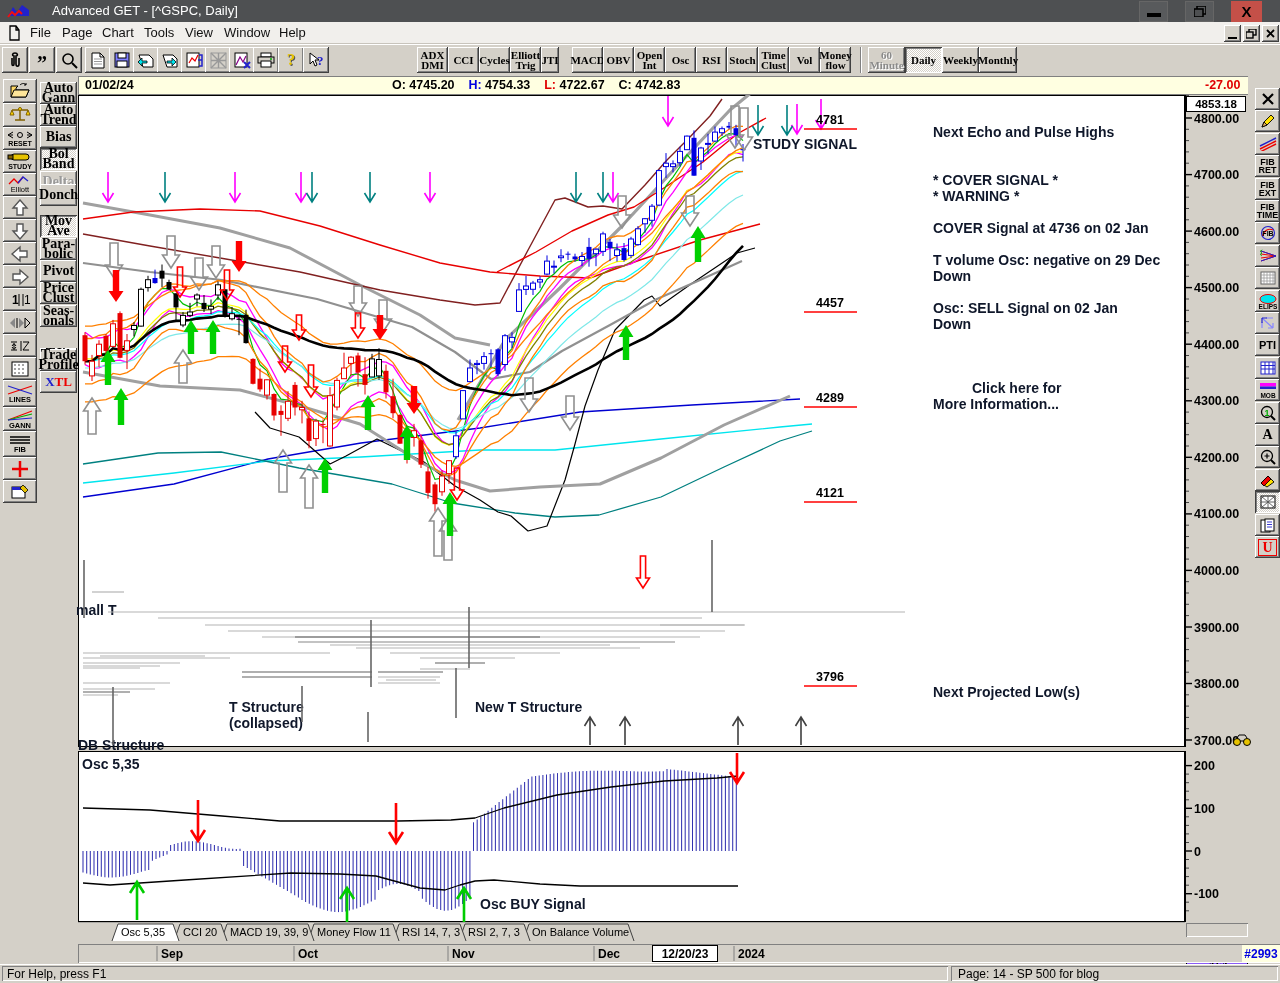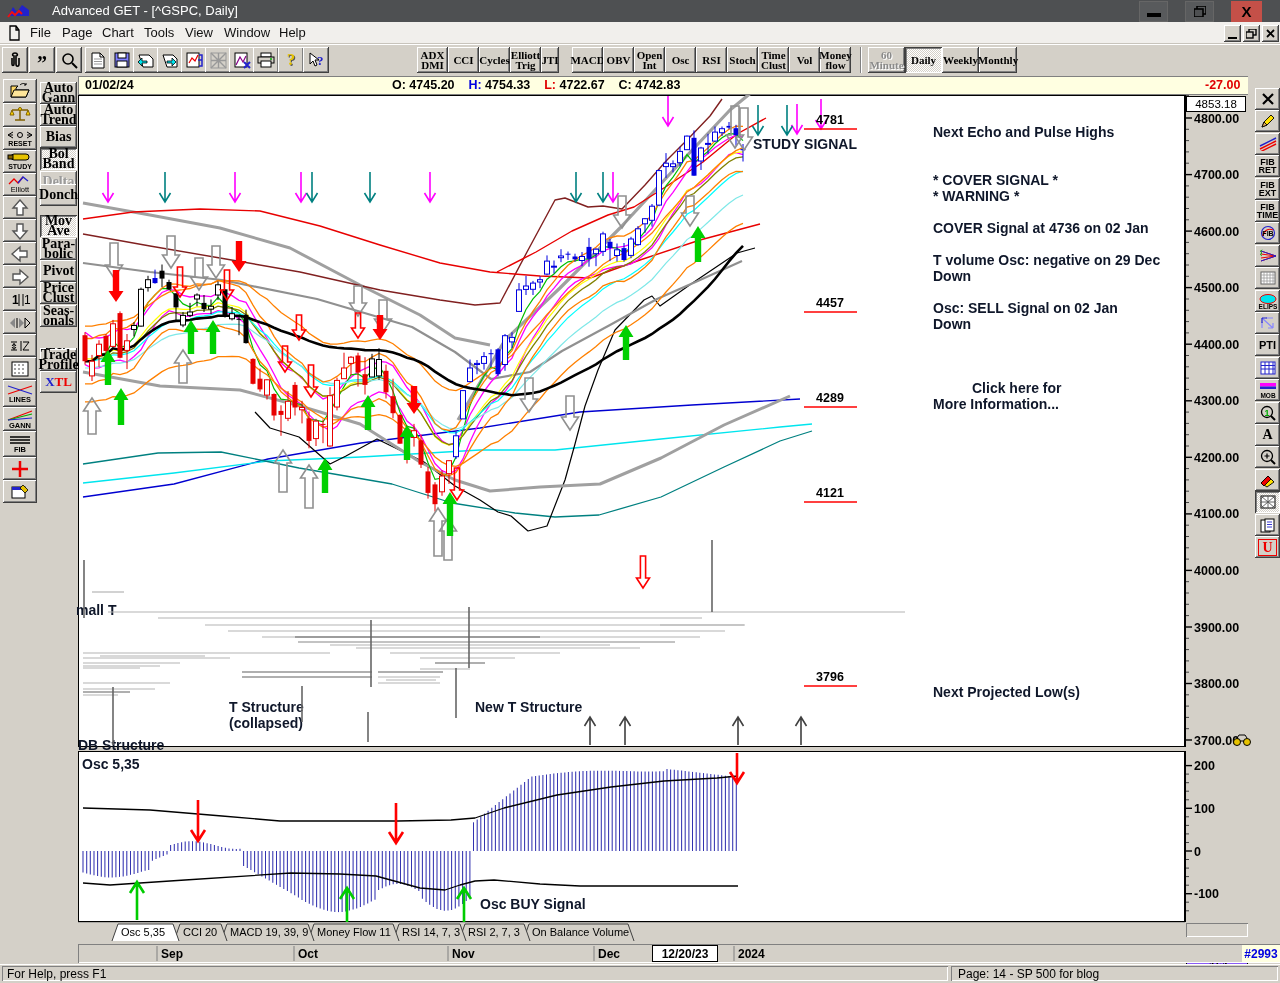--- a/index.html
+++ b/index.html
@@ -523,21 +523,21 @@
     <line x1="0" y1="113.5" x2="3" y2="113.5" stroke="#444" stroke-width="1"></line>
     <line x1="0" y1="102.2" x2="3" y2="102.2" stroke="#444" stroke-width="1"></line>
     <line x1="0" y1="90.9" x2="3" y2="90.9" stroke="#444" stroke-width="1"></line>
     <line x1="0" y1="68.2" x2="3" y2="68.2" stroke="#444" stroke-width="1"></line>
     <line x1="0" y1="56.9" x2="3" y2="56.9" stroke="#444" stroke-width="1"></line>
     <line x1="0" y1="45.6" x2="3" y2="45.6" stroke="#444" stroke-width="1"></line>
     <line x1="0" y1="34.3" x2="3" y2="34.3" stroke="#444" stroke-width="1"></line>
     <line x1="0" y1="11.7" x2="3" y2="11.7" stroke="#444" stroke-width="1"></line>
     <line x1="0" y1="0.4" x2="3" y2="0.4" stroke="#444" stroke-width="1"></line>
   </svg>
-<div class="abs" style="left:1186px;top:96px;width:60px;height:16px;background:#fff;border:1px solid #000;font-size:11.5px;font-weight:normal;text-align:center;line-height:14px">4853.18</div>
+<div class="abs" style="left:1186px;top:96px;width:60px;height:16px;background:#fff;border:1px solid #000;font-size:11.5px;font-weight:bold;text-align:center;line-height:14px">4853.18</div>
 <svg class="abs" style="left:1233px;top:733px" width="18" height="14" viewBox="0 0 18 14">
     <circle cx="4" cy="9" r="3.5" fill="#e6c200" stroke="#000"></circle>
     <circle cx="14" cy="9" r="3.5" fill="#e6c200" stroke="#000"></circle>
     <path d="M4 5 L6 2 H12 L14 5 M7 8 H11" stroke="#000" fill="none"></path>
   </svg>
 <div id="chart" class="abs"></div>
 <div id="oscpanel" class="abs"></div>
 <div class="ann" style="left:753px;top:136px">STUDY SIGNAL</div>
 <div class="ann" style="left:933px;top:124px">Next Echo and Pulse Highs</div>
 <div class="ann" style="left:933px;top:172px">* COVER SIGNAL *</div>

